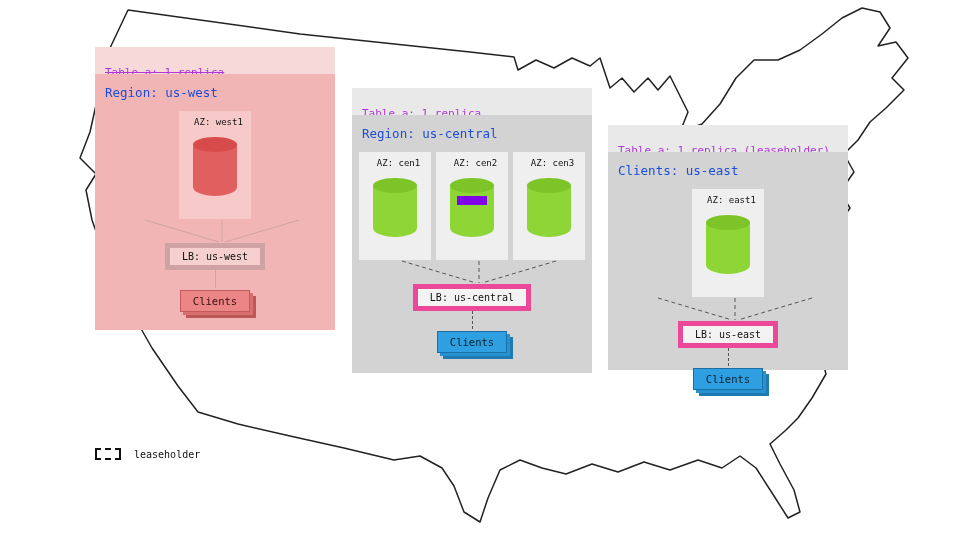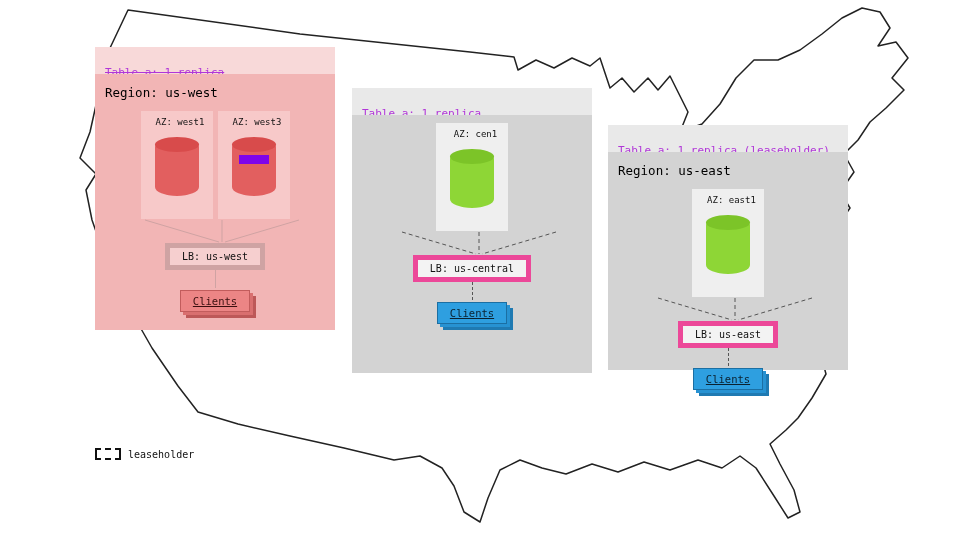--- a/index.html
+++ b/index.html
@@ -14,21 +14,21 @@
   .panel.central { left: 352px; top: 88px;  height: 285px; background: #d3d3d3; }
   .panel.east    { left: 608px; top: 125px; height: 245px; background: #d3d3d3; }
 
   .panel-header { height: 27px; line-height: 27px; padding: 12px 10px; font-size: 11px;
                   color: #b136d8; white-space: nowrap; overflow: hidden; }
   .west .panel-header { background: #f8d9d9; }
   .central .panel-header, .east .panel-header { background: #e9e9e9; }
   .strike { text-decoration: line-through; }
 
   .panel-body { padding: 8px 7px 0; }
-  .region-label { font-size: 12.5px; color: #000000; margin: 3px 0 11px 3px; }
+  .region-label { font-size: 12.5px; color: #1d4ed8; margin: 3px 0 11px 3px; }
 
   .az-row { display: flex; gap: 5px; justify-content: center; }
   .az-box { width: 72px; height: 108px; padding-top: 6px; text-align: center; }
   .west .az-box { background: #f7c9c9; }
   .central .az-box, .east .az-box { background: #efefef; }
   .az-label { font-size: 9px; color: #111; padding-left: 7px; }
 
   .cyl { position: relative; width: 44px; height: 58px; margin: 11px auto 0; border-radius: 22px / 9px; }
   .cyl::before { content: ""; position: absolute; left: 0; top: -1px; width: 44px; height: 15px;
                  border-radius: 50%; }
@@ -41,28 +41,28 @@
   .connectors { display: block; margin: 0 auto; }
 
   .lb { width: fit-content; margin: 0 auto; padding: 3px 12px; font-size: 10px;
         border: 5px solid #ec4899; background: #f3f3f3; color: #111; white-space: nowrap; }
   .west .lb { background: #f6cfcf; border-color: #cfa3a3; }
 
   .vline { width: 0; height: 18px; margin: 0 auto; border-left: 1px dashed #555; }
   .west .vline { border-left: 1px solid #cfa3a3; }
 
   .clients { position: relative; width: fit-content; margin: 2px auto 4px; padding: 4px 12px;
-             font-size: 10.5px; white-space: nowrap; text-decoration: underline; }
+             font-size: 10.5px; white-space: nowrap; }
   .clients.blue { background: #2e9fe0; border: 1px solid #1b6fa3; color: #0b2230;
                   box-shadow: 3px 3px 0 #2792d2, 6px 6px 0 #1f7ab2; }
   .clients.redc { background: #ec8585; border: 1px solid #c25c5c; color: #3a0f0f;
                   box-shadow: 3px 3px 0 #d96f6f, 6px 6px 0 #bd5858; }
 
   .legend { position: absolute; left: 95px; top: 448px; display: flex; align-items: center;
-            gap: 7px; font-size: 10px; color: #111; }
+            gap: 13px; font-size: 10px; color: #111; }
   .legend-swatch { width: 26px; height: 12px; border: 2px dashed #111; background: #fff; }
 </style>
 </head>
 <body>
 
 <div class="stage">
 
   <svg id="us-map" width="960" height="540" viewBox="0 0 960 540" aria-hidden="true">
     <path fill="#ffffff" stroke="#222" stroke-width="1.5" stroke-linejoin="round" d="M 128,10 L 300,34 L 470,52 L 514,57
          L 518,70 L 536,60 L 554,68 L 572,58 L 590,66 L 600,58
@@ -84,48 +84,53 @@
     <div class="panel-header">
       <span class="strike">Table a: 1 replica</span>
     </div>
     <div class="panel-body">
       <div class="region-label">Region: us-west</div>
       <div class="az-row">
         <div class="az-box">
           <div class="az-label">AZ: west1</div>
           <div class="cyl red"></div>
         </div>
-        <div class="az-box">
-          <div class="az-label">AZ: west3</div>
-          <div class="cyl red">
-            <div class="band"></div>
-          </div>
-        </div>
       </div>
       <svg class="connectors" width="240" height="24">
         <line x1="43" y1="1" x2="117" y2="23" stroke="#cfa3a3" stroke-width="1"></line>
         <line x1="120" y1="1" x2="120" y2="23" stroke="#cfa3a3" stroke-width="1"></line>
         <line x1="197" y1="1" x2="123" y2="23" stroke="#cfa3a3" stroke-width="1"></line>
       </svg>
       <div class="lb">LB: us-west</div>
       <div class="vline"></div>
       <div class="clients redc">
         <span>Clients</span>
       </div>
     </div>
   </div>
 
   <div class="panel central">
     <div class="panel-header">
       <span>Table a: 1 replica</span>
     </div>
     <div class="panel-body">
+      <div class="region-label">Region: us-central</div>
       <div class="az-row">
         <div class="az-box">
           <div class="az-label">AZ: cen1</div>
+          <div class="cyl green"></div>
+        </div>
+        <div class="az-box">
+          <div class="az-label">AZ: cen2</div>
+          <div class="cyl green">
+            <div class="band"></div>
+          </div>
+        </div>
+        <div class="az-box">
+          <div class="az-label">AZ: cen3</div>
           <div class="cyl green"></div>
         </div>
       </div>
       <svg class="connectors" width="240" height="24">
         <line x1="43" y1="1" x2="117" y2="23" stroke="#555" stroke-width="1" stroke-dasharray="4 3"></line>
         <line x1="120" y1="1" x2="120" y2="23" stroke="#555" stroke-width="1" stroke-dasharray="4 3"></line>
         <line x1="197" y1="1" x2="123" y2="23" stroke="#555" stroke-width="1" stroke-dasharray="4 3"></line>
       </svg>
       <div class="lb">LB: us-central</div>
       <div class="vline"></div>
@@ -133,21 +138,21 @@
         <span>Clients</span>
       </div>
     </div>
   </div>
 
   <div class="panel east">
     <div class="panel-header">
       <span>Table a: 1 replica (leaseholder)</span>
     </div>
     <div class="panel-body">
-      <div class="region-label">Region: us-east</div>
+      <div class="region-label">Clients: us-east</div>
       <div class="az-row">
         <div class="az-box">
           <div class="az-label">AZ: east1</div>
           <div class="cyl green"></div>
         </div>
       </div>
       <svg class="connectors" width="240" height="24">
         <line x1="43" y1="1" x2="117" y2="23" stroke="#555" stroke-width="1" stroke-dasharray="4 3"></line>
         <line x1="120" y1="1" x2="120" y2="23" stroke="#555" stroke-width="1" stroke-dasharray="4 3"></line>
         <line x1="197" y1="1" x2="123" y2="23" stroke="#555" stroke-width="1" stroke-dasharray="4 3"></line>

